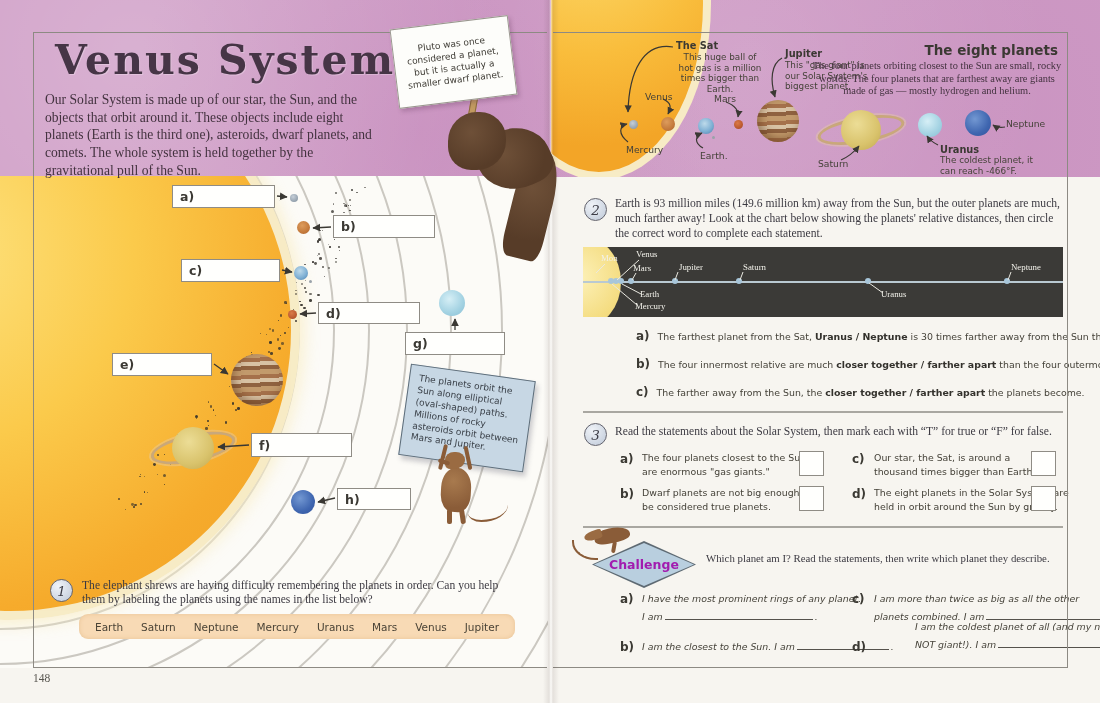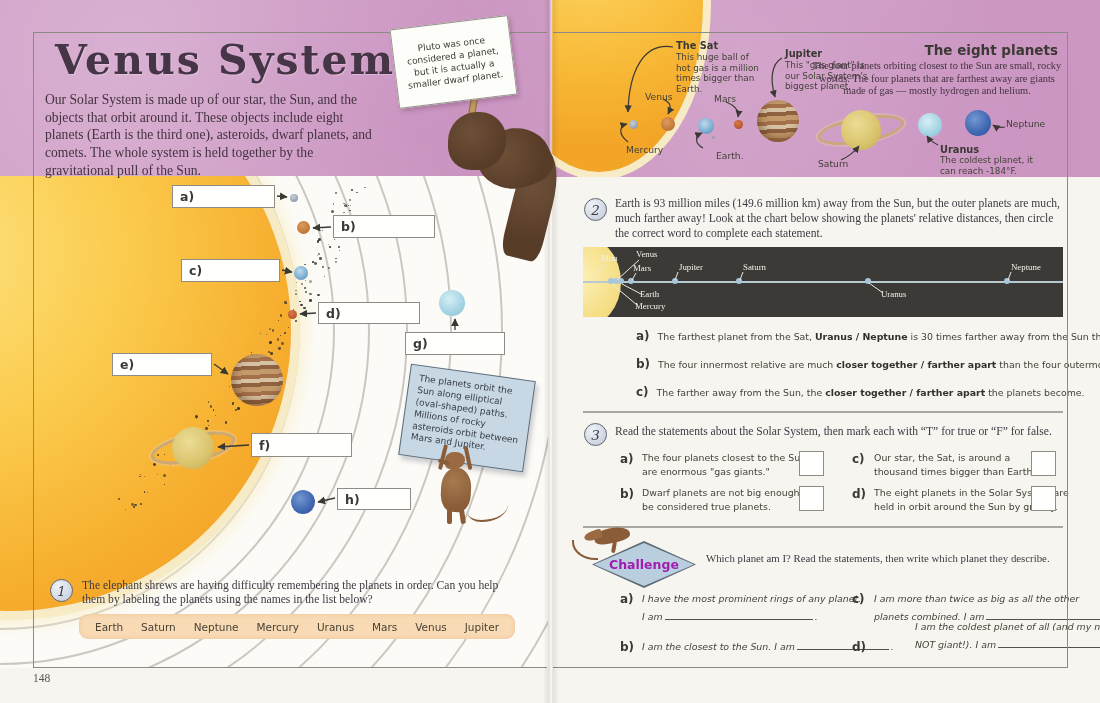--- a/index.html
+++ b/index.html
@@ -418,30 +418,30 @@
 <div class="planet p-earth abs" style="left:698px;top:118px;width:16px;height:16px;z-index:4;"></div>
 <div class="moon-dot abs" style="left:712px;top:136px;width:3px;height:3px;z-index:4;"></div>
 <div class="planet p-mars abs" style="left:734px;top:120px;width:9px;height:9px;z-index:4;"></div>
 <div class="planet p-jupiter abs" style="left:757px;top:100px;width:42px;height:42px;z-index:4;"></div>
 <div class="rings abs" style="left:817px;top:117px;width:88px;height:26px;transform:rotate(-10deg);z-index:4;"></div>
 <div class="planet p-saturn abs" style="left:841px;top:110px;width:40px;height:40px;z-index:4;"></div>
 <div class="planet p-uranus abs" style="left:918px;top:113px;width:24px;height:24px;z-index:4;"></div>
 <div class="planet p-neptune abs" style="left:965px;top:110px;width:26px;height:26px;z-index:4;"></div>
 
 <div class="abs hwb callout-t" style="left:676px;top:40px;">The Sat</div>
-<div class="abs hw callout-b" style="left:676px;top:52px;width:88px;">This huge ball of hot gas is a million times bigger than Earth.</div>
+<div class="abs hw callout-b" style="left:676px;top:52px;width:88px;text-align:center;">This huge ball of hot gas is a million times bigger than Earth.</div>
 <div class="abs hw plabel" style="left:645px;top:91px;">Venus</div>
 <div class="abs hw plabel" style="left:626px;top:144px;">Mercury</div>
 <div class="abs hw plabel" style="left:714px;top:93px;">Mars</div>
-<div class="abs hw plabel" style="left:700px;top:150px;margin-left:16px;">Earth.</div>
+<div class="abs hw plabel" style="left:700px;top:150px;">Earth.</div>
 <div class="abs hwb callout-t" style="left:785px;top:48px;">Jupiter</div>
 <div class="abs hw callout-b" style="left:785px;top:60px;width:84px;">This "gas giant" is our Solar System's biggest planet.</div>
 <div class="abs hw plabel" style="left:818px;top:158px;">Saturn</div>
 <div class="abs hwb callout-t" style="left:940px;top:144px;">Uranus</div>
-<div class="abs hw callout-b" style="left:940px;top:155px;width:110px;">The coldest planet, it can reach -184°F.</div>
+<div class="abs hw callout-b" style="left:940px;top:155px;width:110px;">The coldest planet, it can reach -466°F.</div>
 <div class="abs hw plabel" style="left:1006px;top:118px;">Neptune</div>
 
 <svg class="overlay" style="left:551px;top:0;" width="517" height="177">
   <defs>
     <marker id="ah2" markerWidth="8" markerHeight="8" refX="5.5" refY="3" orient="auto">
       <path d="M0,0 L6,3 L0,6 Z" fill="#3a3833"></path>
     </marker>
   </defs>
   <g stroke="#3a3833" stroke-width="1.2" fill="none" marker-end="url(#ah2)">
     <path d="M 122,47 C 92,42 78,72 77,112"></path>

